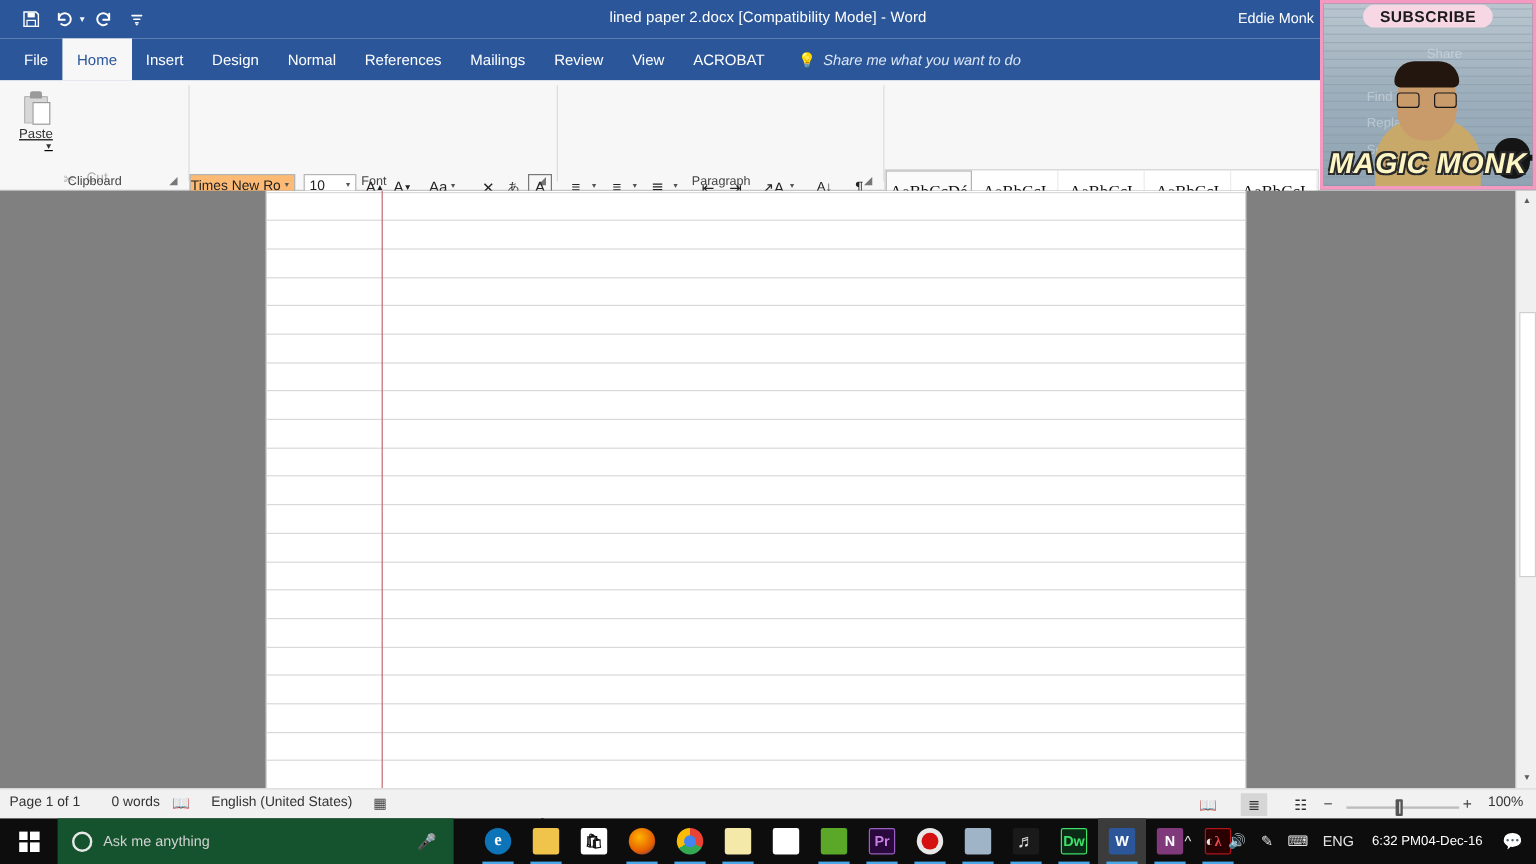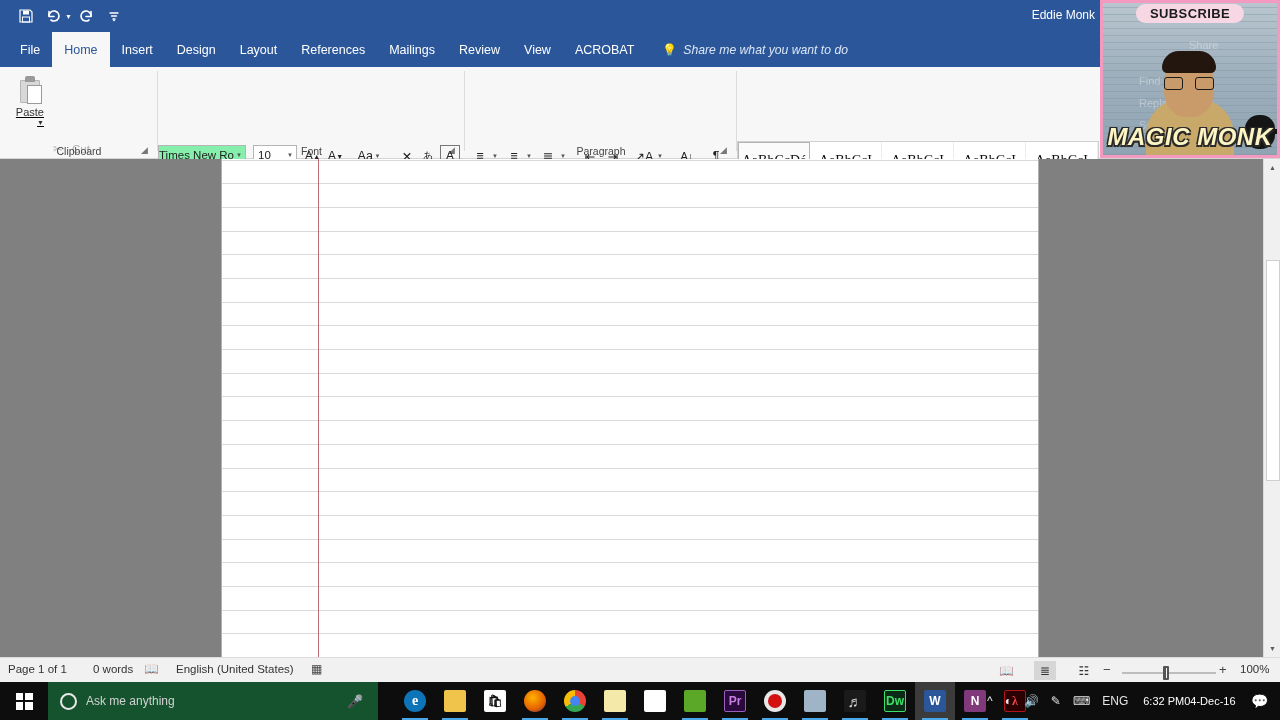--- a/index.html
+++ b/index.html
@@ -88,21 +88,21 @@
     position: absolute; display: flex; align-items: center; gap: 6px;
     font-size: 11.5px; height: 20px; white-space: nowrap;
   }
   .clip-item.dim { color: #b0b0b0; }
   .clip-item.on { color: #333; }
   .clip-ico { width: 16px; height: 16px; display: flex; align-items: center; justify-content: center; font-size: 12px; }
 
   
   .fontname {
     position: absolute; left: 158px; top: 78px; width: 88px; height: 19px;
-    background: #86efac; border: 1px solid #b5b5b5; font-size: 11.5px; color: #222;
+    background: #fdba74; border: 1px solid #b5b5b5; font-size: 11.5px; color: #222;
     display: flex; align-items: center; padding-left: 0; white-space: nowrap; overflow: hidden;
   }
   .fontsize {
     position: absolute; left: 253px; top: 78px; width: 44px; height: 19px;
     background: #fff; border: 1px solid #b5b5b5; font-size: 11.5px; color: #222;
     display: flex; align-items: center; padding-left: 4px;
   }
   .combo-car {
     position: absolute; right: 3px; top: 6px; font-size: 6px; color: #555;
   }
@@ -354,30 +354,31 @@
             <path d="M12 2.5V7.5H7" fill="none" stroke="#fff" stroke-width="1.6" stroke-linecap="round" stroke-linejoin="round"></path>
           </svg>
       </div>
       <div class="qat-btn">
         <svg width="12" height="14" viewBox="0 0 12 14">
             <path d="M2 4h8M3.5 7h5M5 10h2" stroke="#fff" stroke-width="1.3" stroke-linecap="round"></path>
             <path d="M6 12.5 4.5 10.8h3z" fill="#fff"></path>
           </svg>
       </div>
     </div>
+    <div class="title-text">lined paper 2.docx [Compatibility Mode] - Word</div>
     <div class="user-name">Eddie Monk</div>
   </div>
 
   <div class="tabbar">
     <div class="tabs">
       <div class="tab">File</div>
       <div class="tab active">Home</div>
       <div class="tab">Insert</div>
       <div class="tab">Design</div>
-      <div class="tab">Layout</div>
+      <div class="tab">Normal</div>
       <div class="tab">References</div>
       <div class="tab">Mailings</div>
       <div class="tab">Review</div>
       <div class="tab">View</div>
       <div class="tab">ACROBAT</div>
       <div class="tellme">
         <span class="bulb">💡</span>
         <span>Share me what you want to do</span>
       </div>
     </div>

